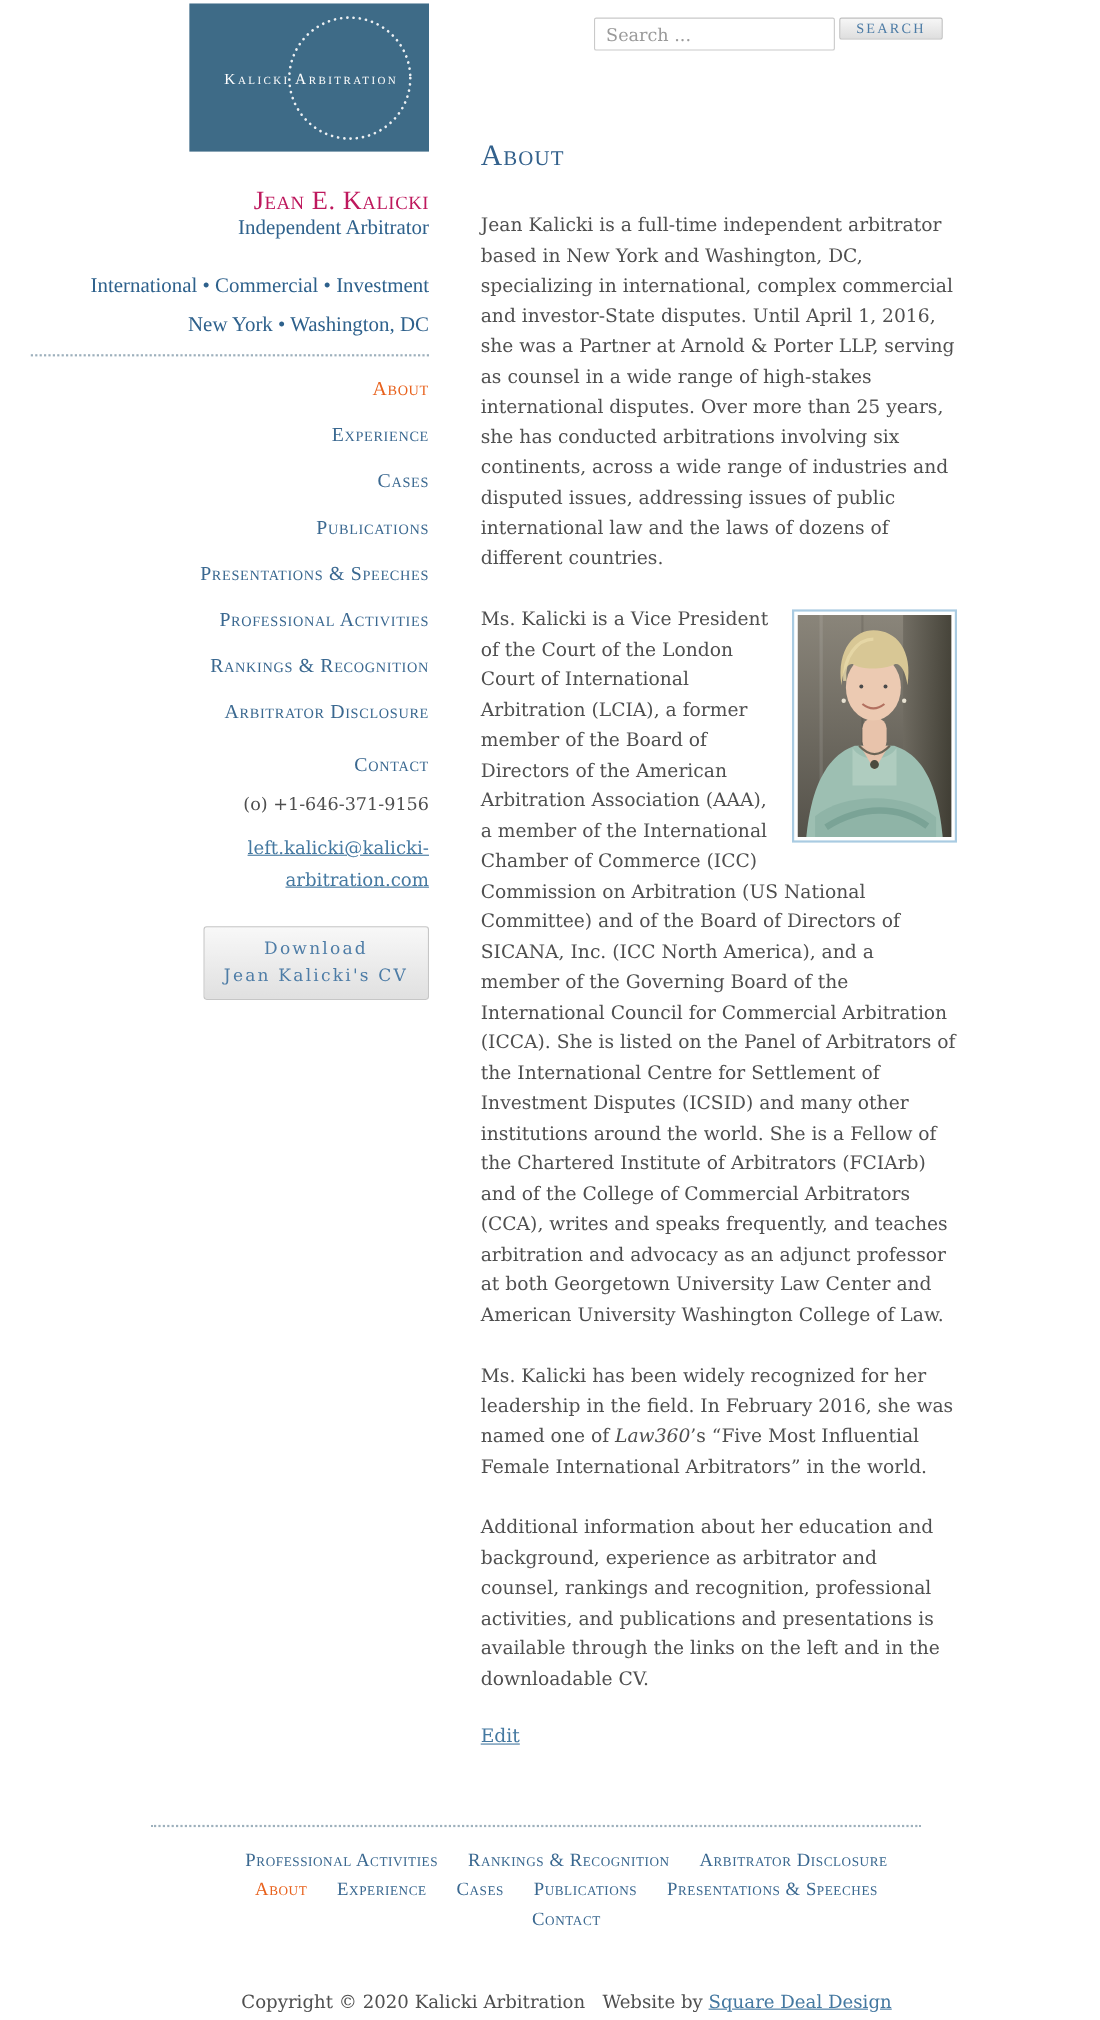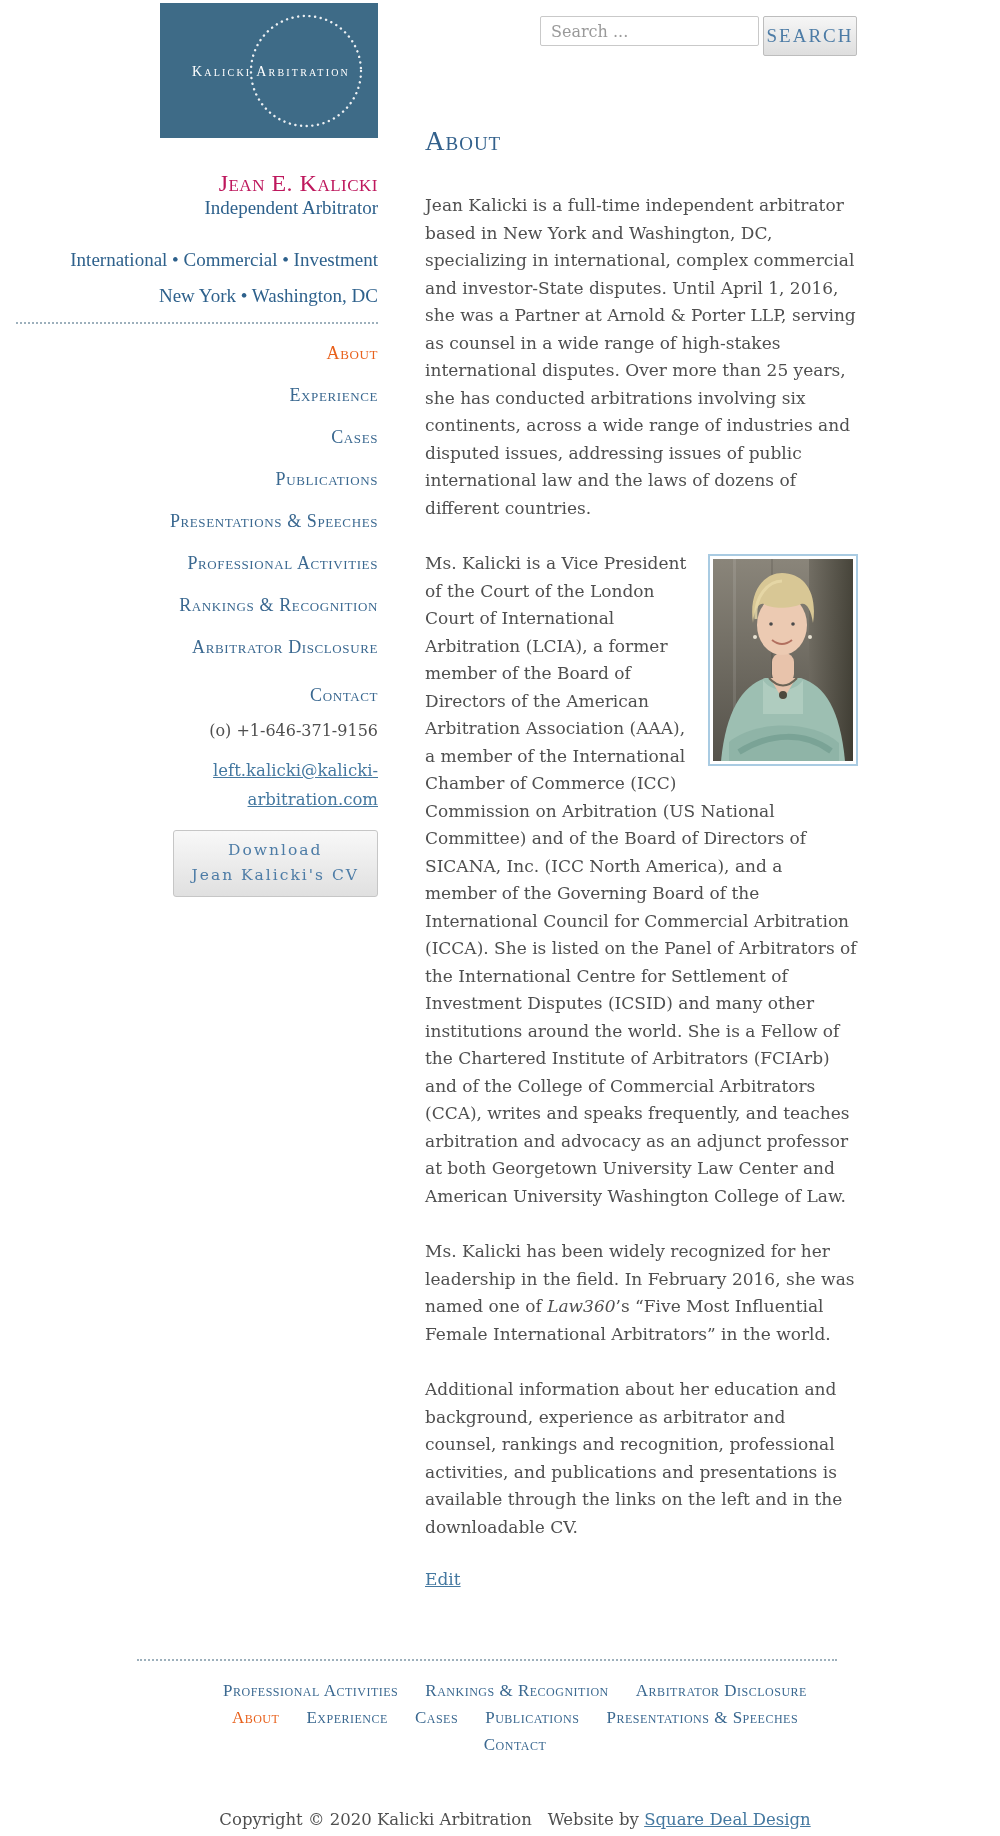--- a/index.html
+++ b/index.html
@@ -12,28 +12,28 @@
 
   
   .search-input {
     position:absolute; left:540px; top:16px; width:219px; height:30px;
     border:1px solid #c9c9c9; border-radius:2px; padding:0 10px;
     font-family:"DejaVu Serif", serif; font-size:16px; color:#555;
     background:#fff; outline:none;
   }
   .search-input::placeholder { color:#9a9a9a; }
   .search-btn {
-    position:absolute; left:763px; top:16px; width:94px; height:40px;
+    position:absolute; left:763px; top:16px; width:94px; height:20px;
     background:linear-gradient(#f6f6f6,#dedede); border:1px solid #bdbdbd;
     border-radius:2px; color:#4d7ca6; font-family:"Liberation Serif", serif;
-    font-size:19px; letter-spacing:2px; text-transform:uppercase; cursor:pointer;
-  }
-
-  
-  .cols { display:flex; padding-left:16px; }
+    font-size:13px; letter-spacing:2px; text-transform:uppercase; cursor:pointer;
+  }
+
+  
+  .cols { display:flex; padding-left:28px; }
   .sidebar { width:362px; flex:none; text-align:right; }
   .main { width:433px; flex:none; margin-left:47px; padding-top:126px; }
 
   
   .logo-wrap { margin-top:3px; display:inline-block; line-height:0; }
   .logo-text { fill:#ffffff; font-family:"Liberation Serif", serif; font-size:14px;
     letter-spacing:2.2px; font-variant:small-caps; }
   .side-name { margin-top:28px; font-size:24px; color:#be185d; letter-spacing:0.5px;
     line-height:26px; font-weight:normal; }
   .side-subtitle { font-family:"Liberation Serif", serif; font-size:19px; color:#2e618c;
@@ -52,21 +52,21 @@
   }
   .side-nav a.active { color:#e8611c; }
 
   .contact-heading { margin-top:26px; }
   .contact-heading a { font-variant:small-caps; font-family:"Liberation Serif", serif;
     font-size:18px; color:#3a6890; text-decoration:none; letter-spacing:0.6px; }
   .phones { margin-top:12px; font-size:16px; line-height:26px; color:#4f4f4f; }
   .email { margin-top:12px; }
   .email a { font-size:16.5px; line-height:29px; color:#4478a0; text-decoration:underline; }
   .cv-btn {
-    margin-top:16px; display:inline-block; padding:7px 18px 8px;
+    margin-top:28px; display:inline-block; padding:7px 18px 8px;
     background:linear-gradient(#f8f8f8,#e0e0e0); border:1px solid #c6c6c6;
     border-radius:3px; color:#4d7ca6; font-size:15.5px; letter-spacing:2px;
     line-height:25px; text-align:center; text-decoration:none; cursor:pointer;
   }
 
   
   .page-title { font-variant:small-caps; font-family:"Liberation Serif", serif;
     font-size:27px; color:#33618c; font-weight:normal; letter-spacing:1px;
     line-height:30px; margin-bottom:36px; }
   .main p { font-size:17px; line-height:27.5px; margin-bottom:28px; }

